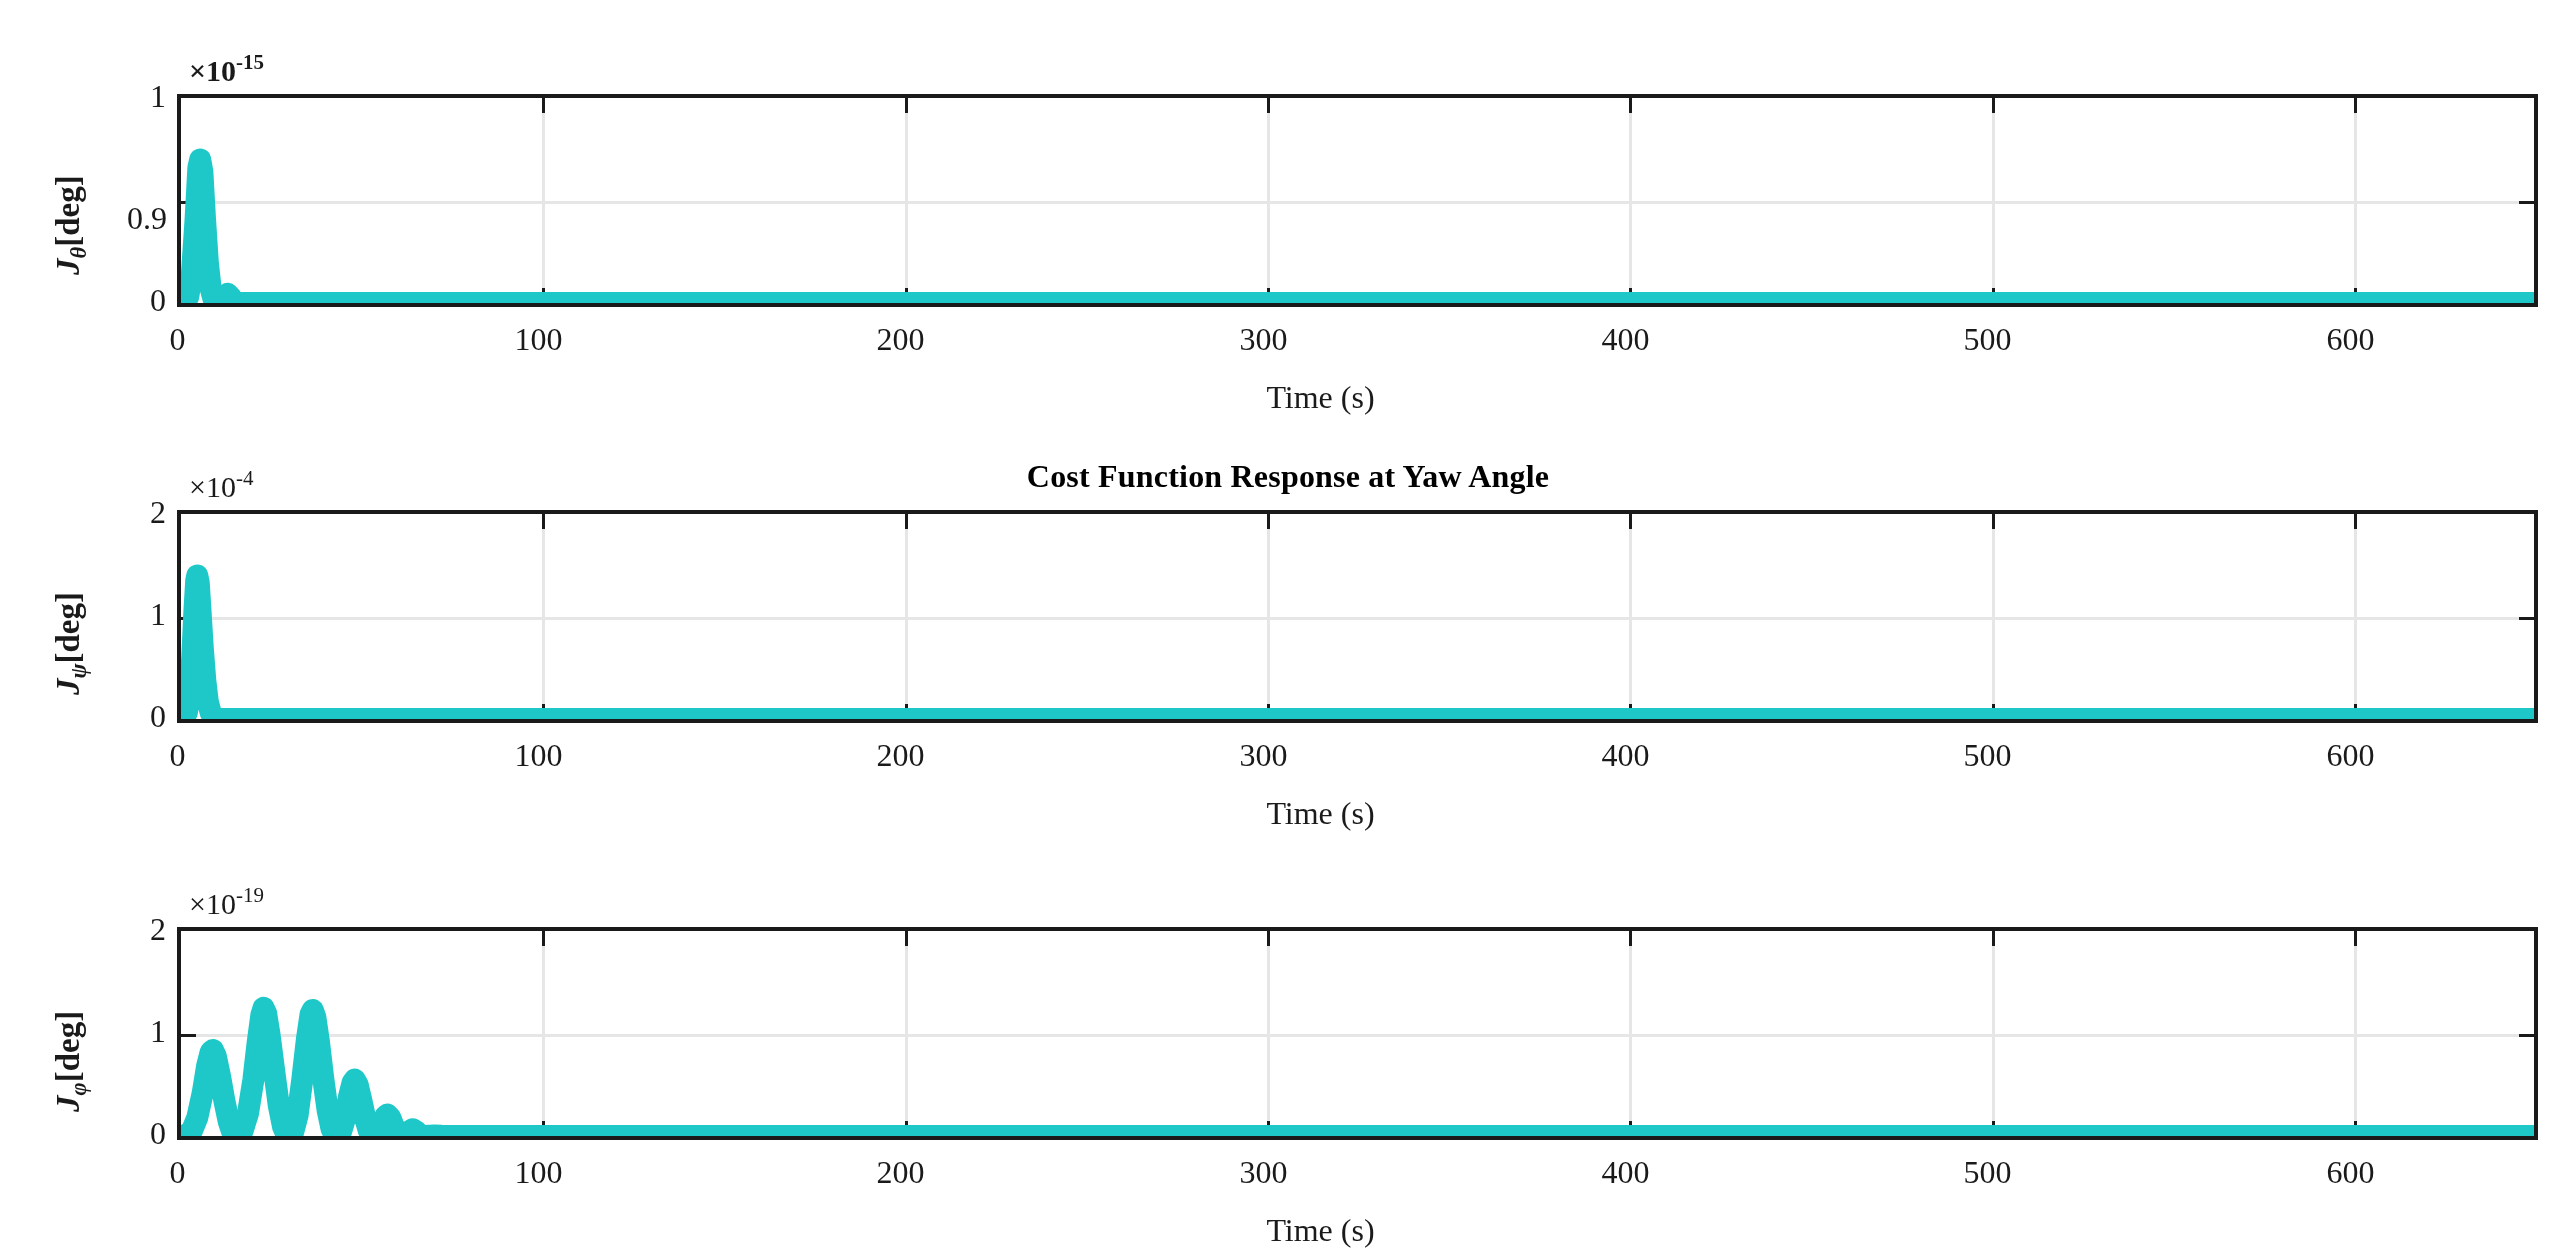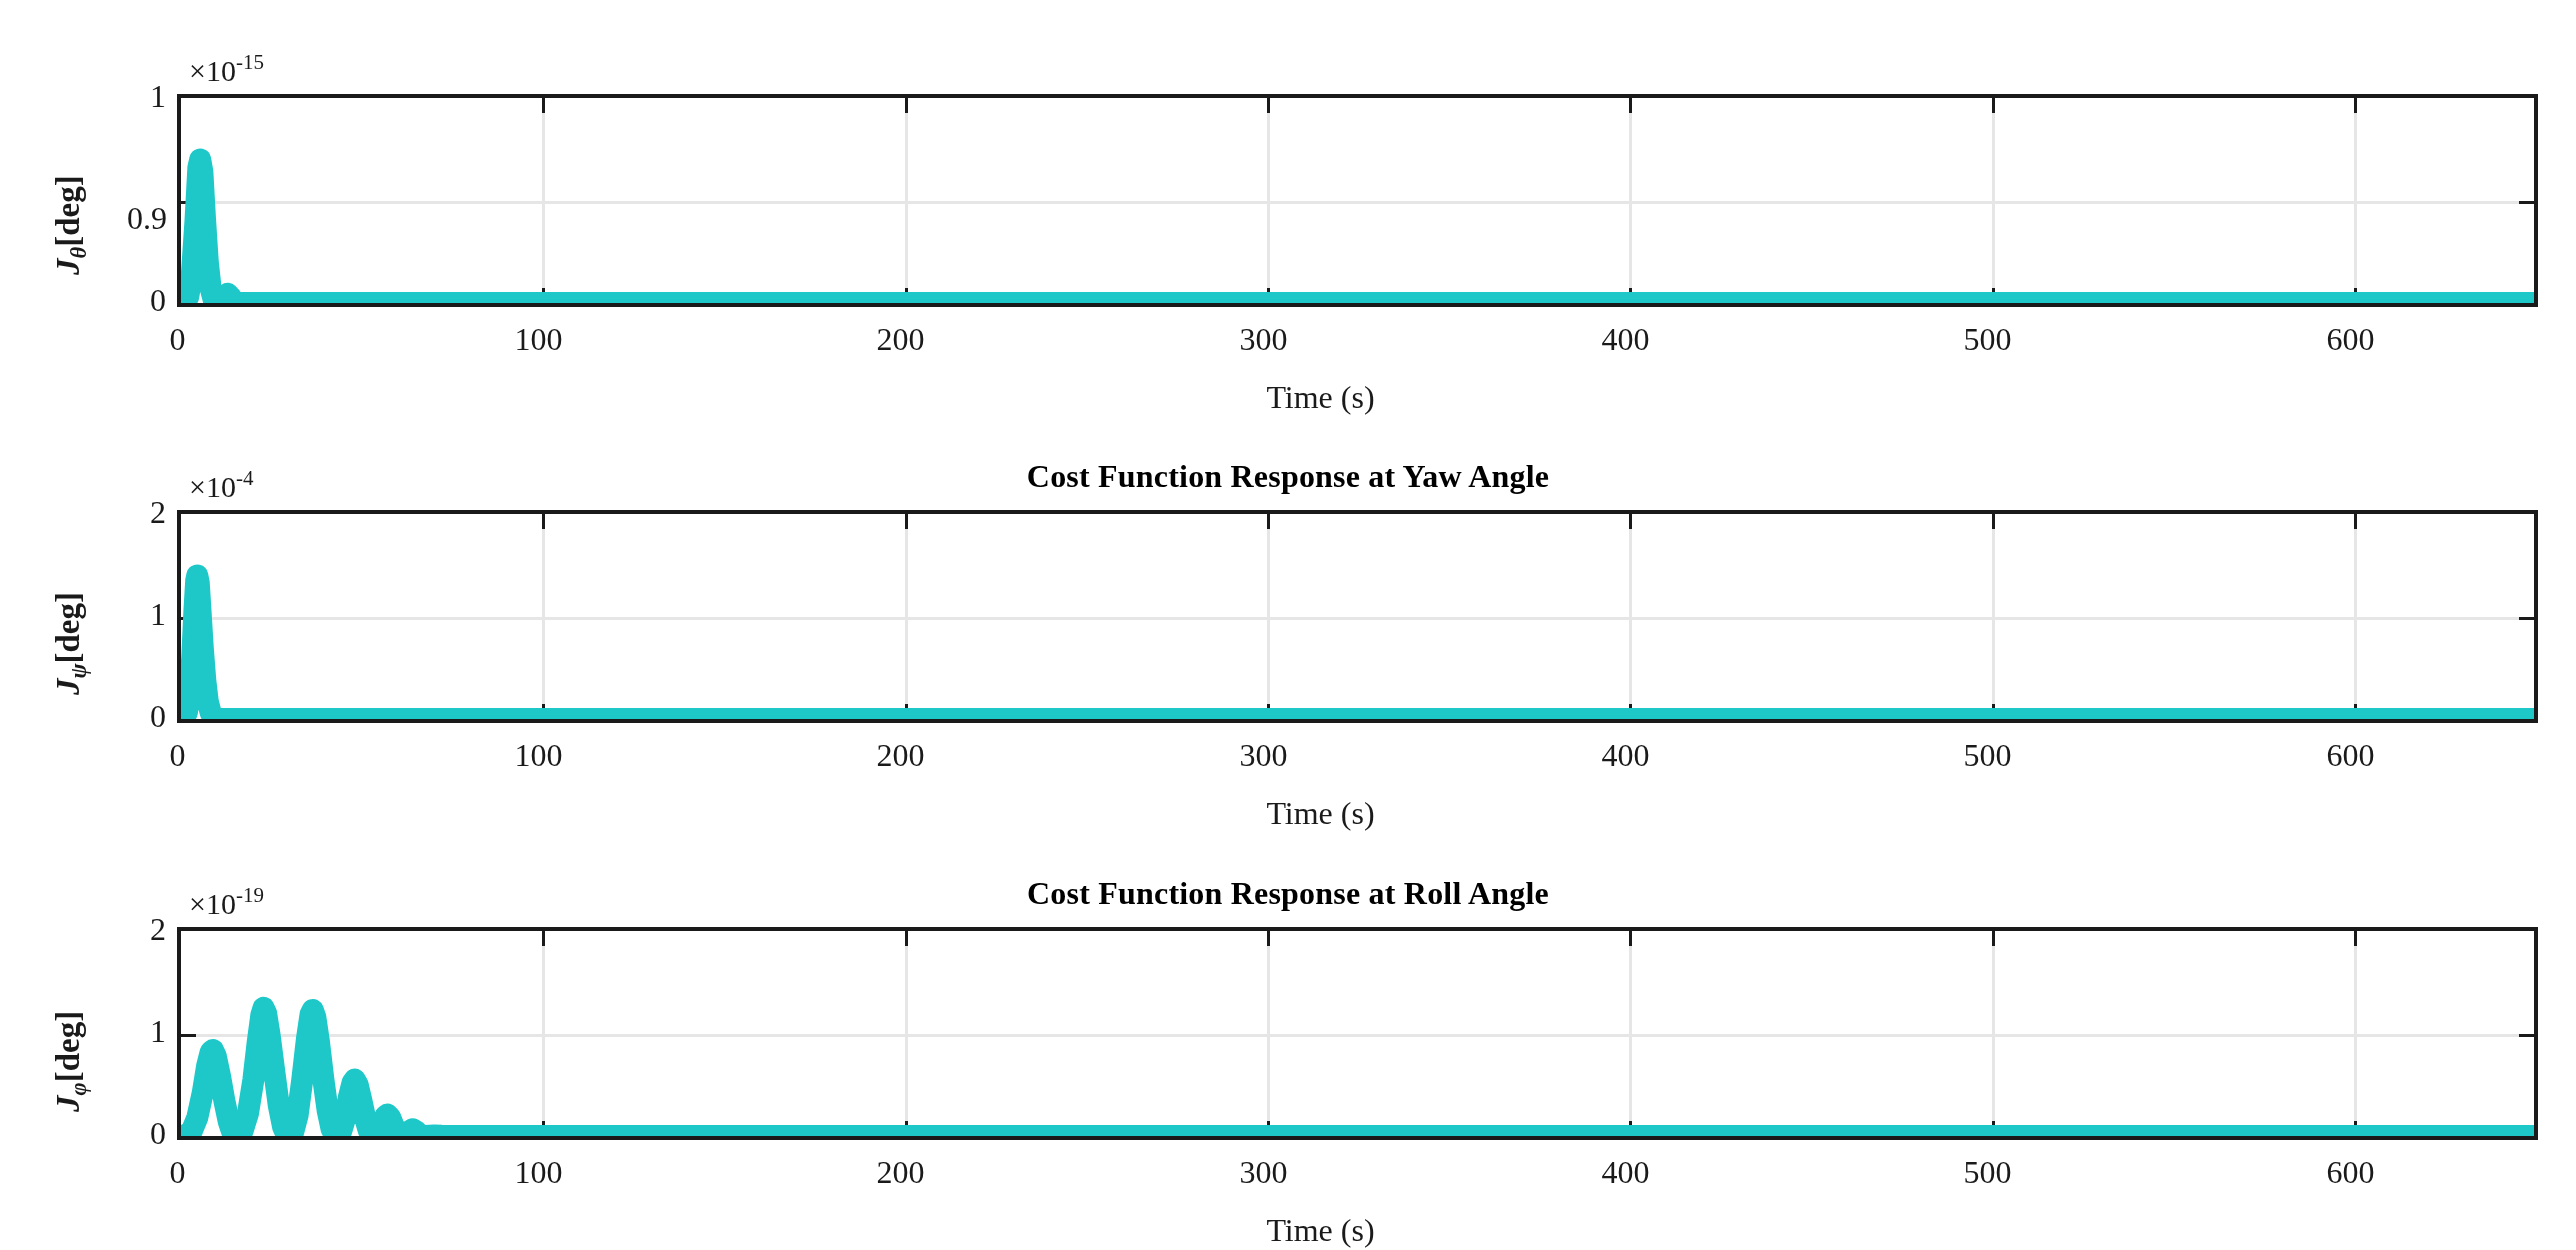--- a/index.html
+++ b/index.html
@@ -81,21 +81,21 @@
     color:#1a1a1a;
   }
 </style>
 </head>
 <body>
 
 <div class="figure">
 
   <div class="panel" style="top:0;height:416px;">
 
-    <div class="exp" style="left:189px;top:50px;">
+    <div class="exp" style="left:189px;top:50px;font-weight:bold;">
       <span>×10</span><span class="sup">-15</span>
     </div>
 
     <div class="ylabel" style="left:50px;top:275px;">
       <span>J</span><span class="sub">θ</span><span class="brk">[deg]</span>
     </div>
 
     <div class="yticklabel" style="left:108px;top:78px;width:58px;">1</div>
     <div class="yticklabel" style="left:92px;top:200px;width:75px;">0.9</div>
     <div class="yticklabel" style="left:108px;top:282px;width:58px;">0</div>
@@ -193,21 +193,20 @@
     <div class="xticklabel" style="left:859px;top:321px;width:83px;">200</div>
     <div class="xticklabel" style="left:1222px;top:321px;width:83px;">300</div>
     <div class="xticklabel" style="left:1584px;top:321px;width:83px;">400</div>
     <div class="xticklabel" style="left:1946px;top:321px;width:83px;">500</div>
     <div class="xticklabel" style="left:2309px;top:321px;width:83px;">600</div>
 
     <div class="xlabel" style="left:904px;top:379px;width:833px;">Time (s)</div>
   </div>
 
   <div class="panel" style="top:833px;height:417px;">
-    <div class="title" style="left:0;top:42px;width:2576px;">Cost Function Response at Roll Angle</div>
 
     <div class="exp" style="left:189px;top:50px;">
       <span>×10</span><span class="sup">-19</span>
     </div>
 
     <div class="ylabel" style="left:50px;top:279px;">
       <span>J</span><span class="sub">φ</span><span class="brk">[deg]</span>
     </div>
 
     <div class="yticklabel" style="left:108px;top:78px;width:58px;">2</div>

